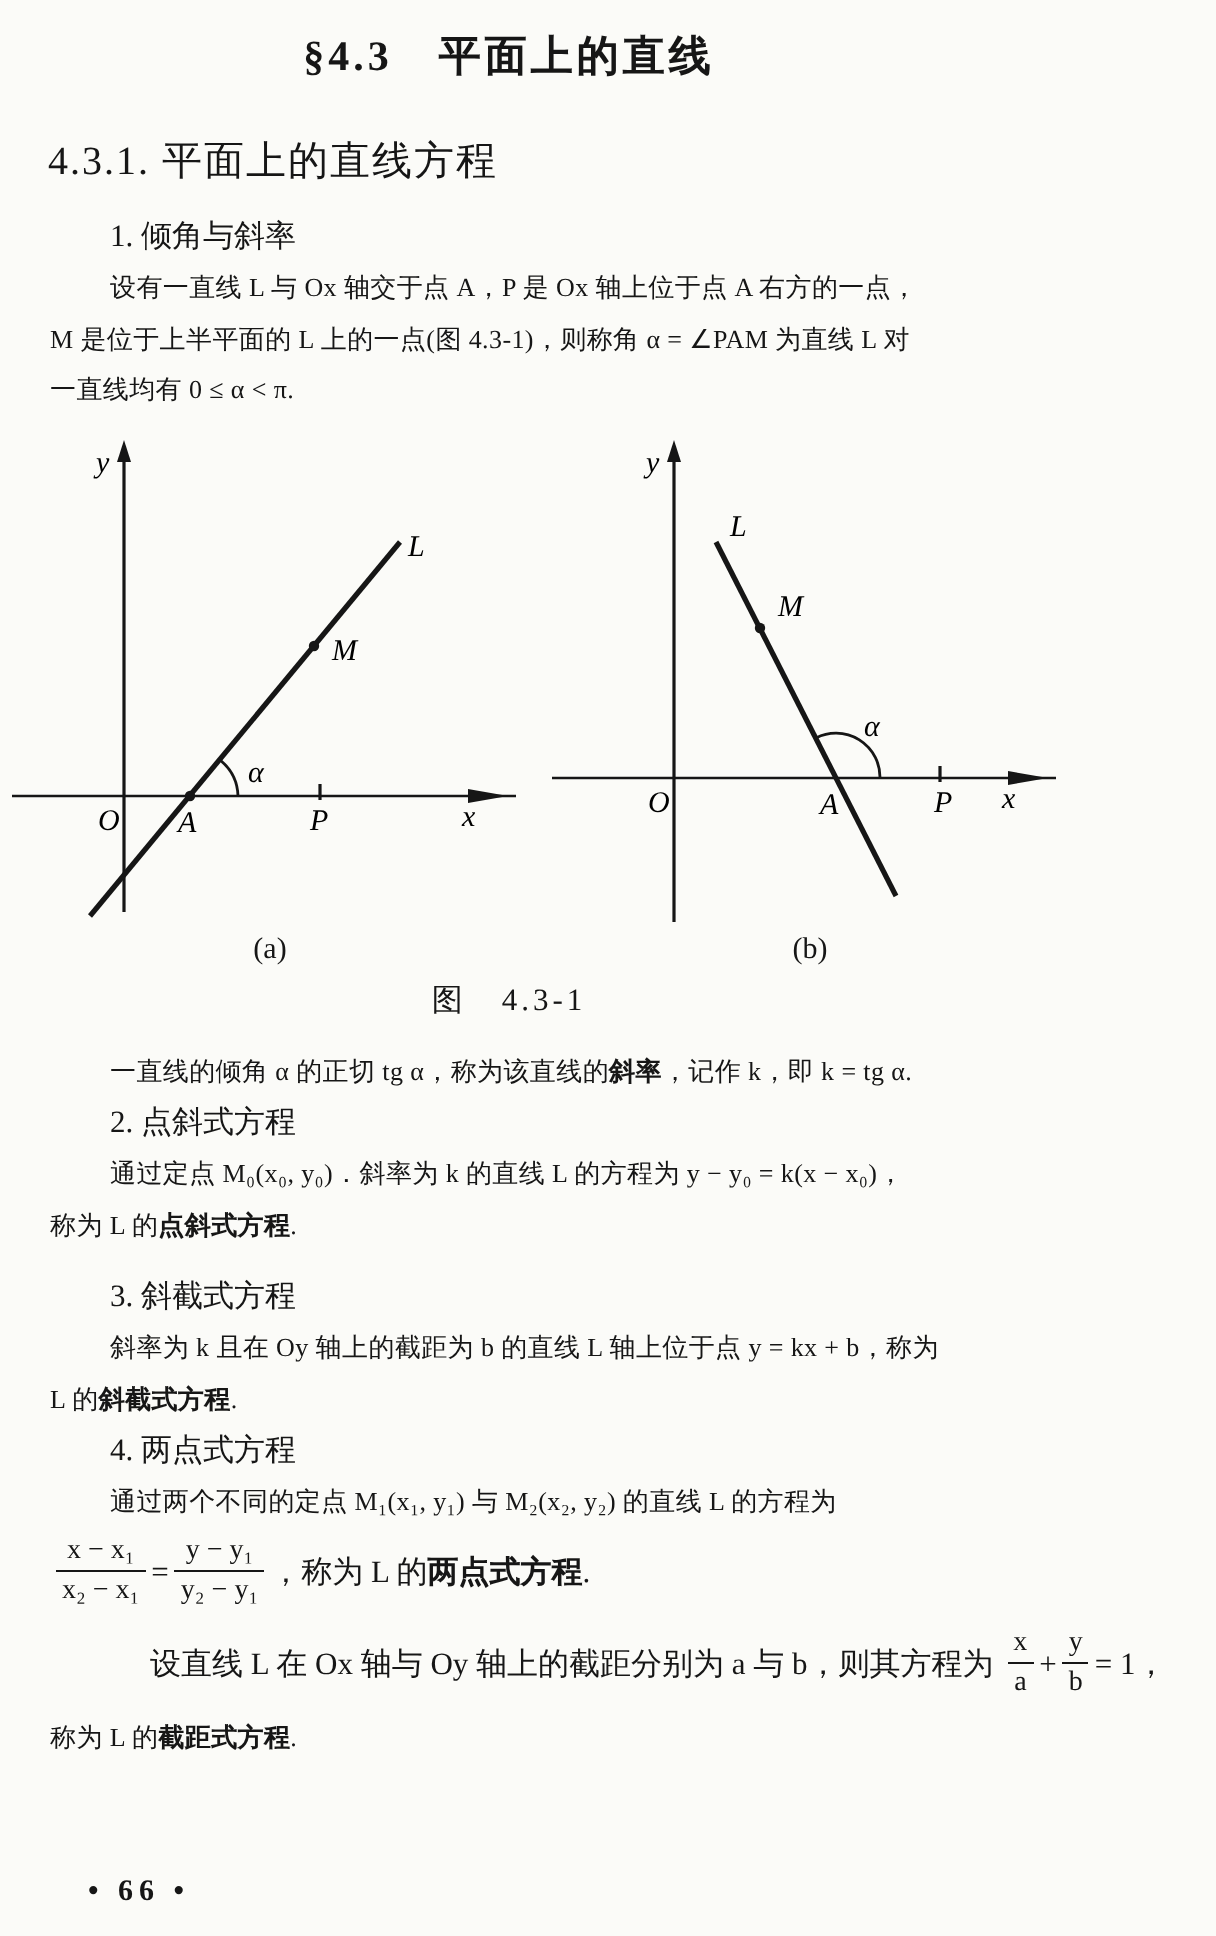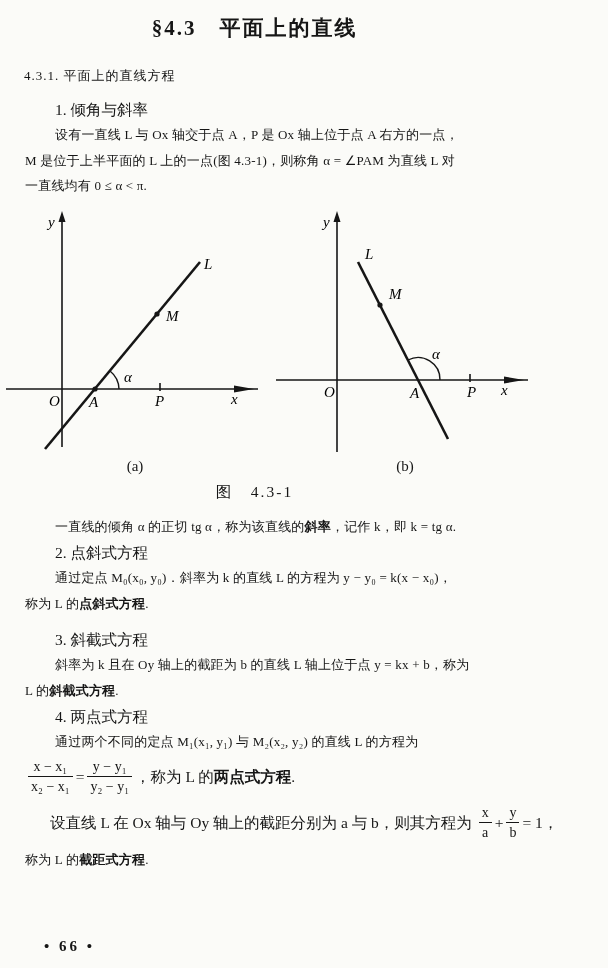--- a/index.html
+++ b/index.html
@@ -14,21 +14,21 @@
 
   .title {
     padding-top: 14px;
     text-align: center;
     font-size: 21px;
     font-weight: bold;
     letter-spacing: 2px;
   }
   .subtitle {
     margin: 25px 0 0 24px;
-    font-size: 13px;
+    font-size: 20px;
     letter-spacing: 1px;
   }
   .h-item {
     margin: 13px 0 0 55px;
     font-size: 15.5px;
     line-height: 24px;
     white-space: nowrap;
   }
   .tline {
     margin-left: 25px;
@@ -168,18 +168,18 @@
   <div class="tline"><span>称为 L 的</span><span class="b">点斜式方程</span><span>.</span></div>
 
   <div class="h-item" style="margin-top:12px">3. 斜截式方程</div>
   <div class="tline indent">斜率为 k 且在 Oy 轴上的截距为 b 的直线 L 轴上位于点 y = kx + b，称为</div>
   <div class="tline"><span>L 的</span><span class="b">斜截式方程</span><span>.</span></div>
 
   <div class="h-item" style="margin-top:2px">4. 两点式方程</div>
   <div class="tline indent">通过两个不同的定点 M₁(x₁, y₁) 与 M₂(x₂, y₂) 的直线 L 的方程为</div>
   <div class="formula-line"><span class="frac"><span class="num">x − x₁</span><span class="den">x₂ − x₁</span></span><span>=</span><span class="frac"><span class="num">y − y₁</span><span class="den">y₂ − y₁</span></span><span>，称为 L 的</span><span class="b">两点式方程</span><span>.</span></div>
 
-  <div class="formula-line" style="margin-left:50px"><span>设直线 L 在 Ox 轴与 Oy 轴上的截距分别为 a 与 b，则其方程为</span> <span class="frac"><span class="num">x</span><span class="den">a</span></span><span>+</span><span class="frac"><span class="num">y</span><span class="den">b</span></span><span>= 1，</span></div>
+  <div class="formula-line" style="margin-left:75px"><span>设直线 L 在 Ox 轴与 Oy 轴上的截距分别为 a 与 b，则其方程为</span> <span class="frac"><span class="num">x</span><span class="den">a</span></span><span>+</span><span class="frac"><span class="num">y</span><span class="den">b</span></span><span>= 1，</span></div>
   <div class="tline"><span>称为 L 的</span><span class="b">截距式方程</span><span>.</span></div>
 
   <div class="page-number">• 66 •</div>
 
 </div>
 
 </body></html>

